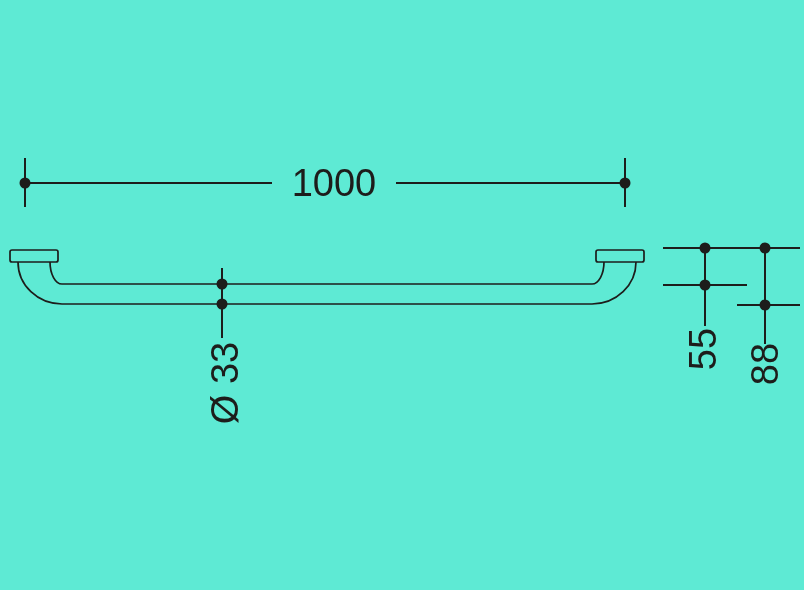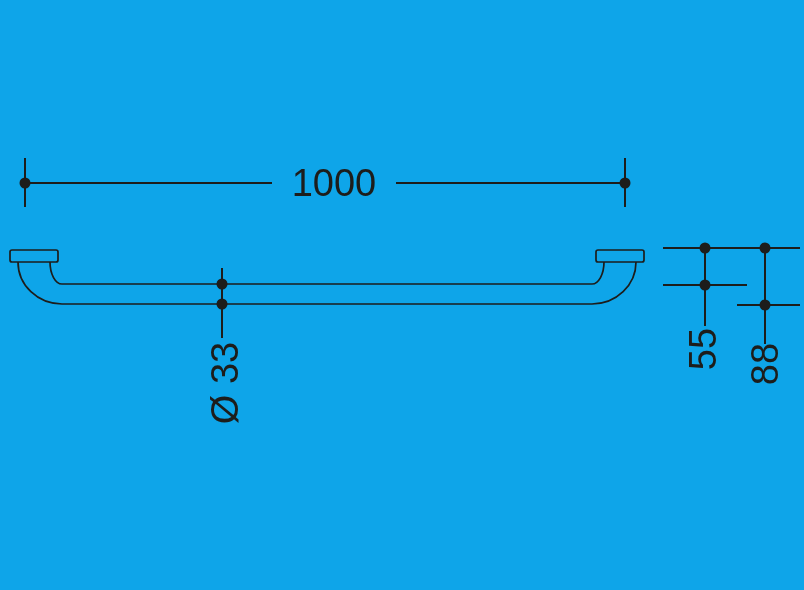--- a/index.html
+++ b/index.html
@@ -4,21 +4,21 @@
 <style>
   html, body {
     margin: 0;
     padding: 0;
     background: #ffffff;
   }
   .canvas {
     position: relative;
     width: 804px;
     height: 590px;
-    background: #0ea5e9;
+    background: #5eead4;
     overflow: hidden;
     font-family: "Liberation Sans", sans-serif;
   }
   svg {
     position: absolute;
     inset: 0;
     display: block;
   }
   .stroke {
     stroke: #1d1d1b;

